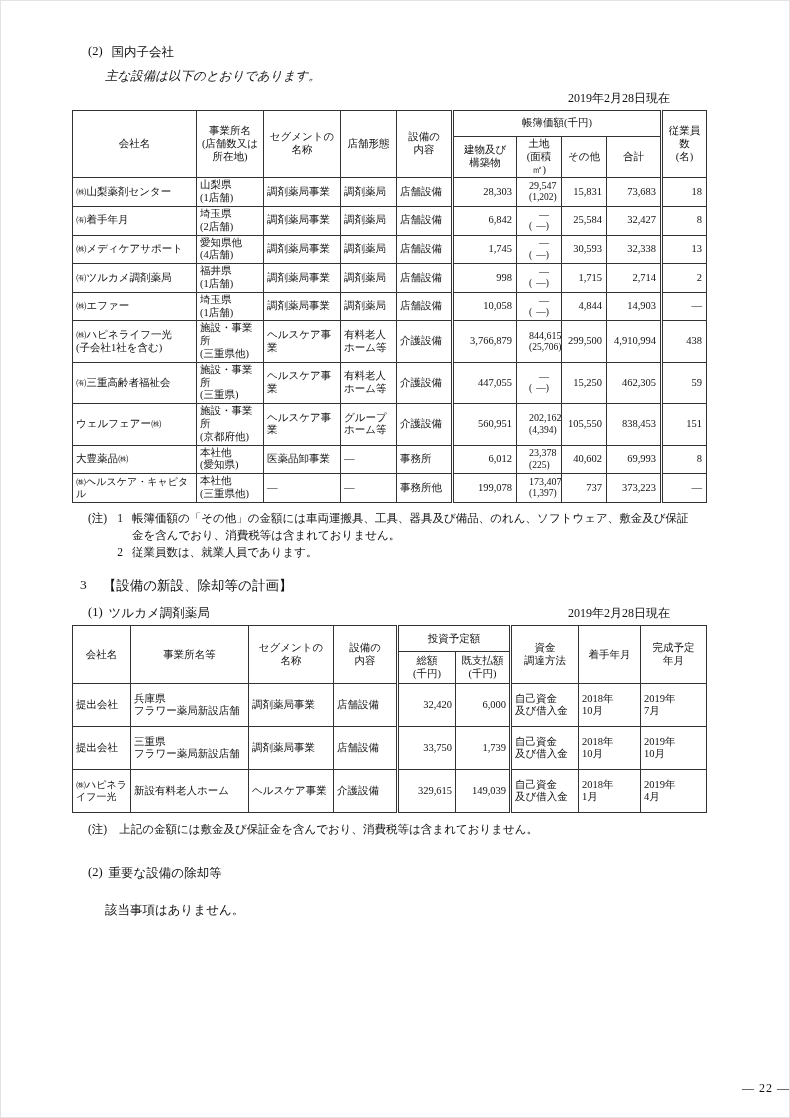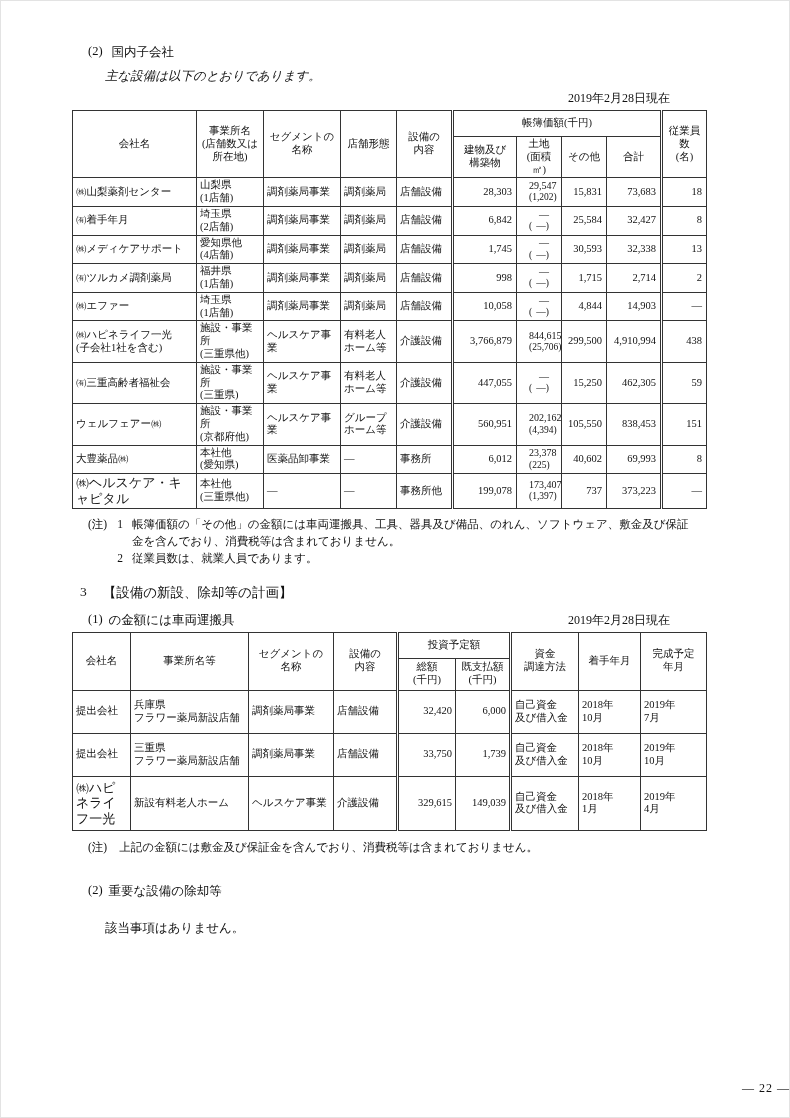--- a/index.html
+++ b/index.html
@@ -21,21 +21,21 @@
   .t1 td{height:25px;}
   .t2 .hr1 th{height:23px;}
   .t2 .hr2 th{height:29px;}
   .t2 td{height:36px;padding:3px 3px;}
   .cl{text-align:left;}
   .cc{}
   .cn{text-align:right;padding-right:4px;}
   .dl{border-left:3px double #333;}
   .land{padding:1px 12px;font-size:10px;}
   .land .pp{display:flex;justify-content:space-between;font-size:9.5px;}
-  .small{font-size:13px;}
+  .small{font-size:10px;}
   .notes{margin:7px 0 0 16px;font-size:11.5px;line-height:1.5;display:flex;gap:10px;align-items:flex-start;}
   .note-item{display:flex;gap:9px;}
   .note-item .txt{width:557px;}
   .h1{margin:16px 0 0 8px;font-size:13.5px;display:flex;gap:16px;}
   .subrow{display:flex;justify-content:space-between;align-items:flex-end;margin-top:10px;}
   .h3{margin-left:16px;font-size:12.5px;display:flex;gap:6px;}
   .subrow .asof2{font-size:12px;padding-right:36px;}
   .note2{margin:9px 0 0 16px;display:flex;gap:12px;font-size:11.5px;}
   .h4{margin:28px 0 0 16px;font-size:12.5px;display:flex;gap:6px;}
   .bodytext{margin:20px 0 0 33px;font-size:12.5px;}
@@ -374,21 +374,21 @@
   </div>
 
   <div class="h1">
     <span>3</span>
     <span>【設備の新設、除却等の計画】</span>
   </div>
 
   <div class="subrow">
     <div class="h3">
       <span>(1)</span>
-      <span>の金額には車両運搬具</span>
+      <span>ツルカメ調剤薬局</span>
     </div>
     <div class="asof2">2019年2月28日現在</div>
   </div>
 
   <table class="t2">
     <colgroup>
       <col style="width:58px">
         <col style="width:118px">
         <col style="width:85px">
         <col style="width:64px">

